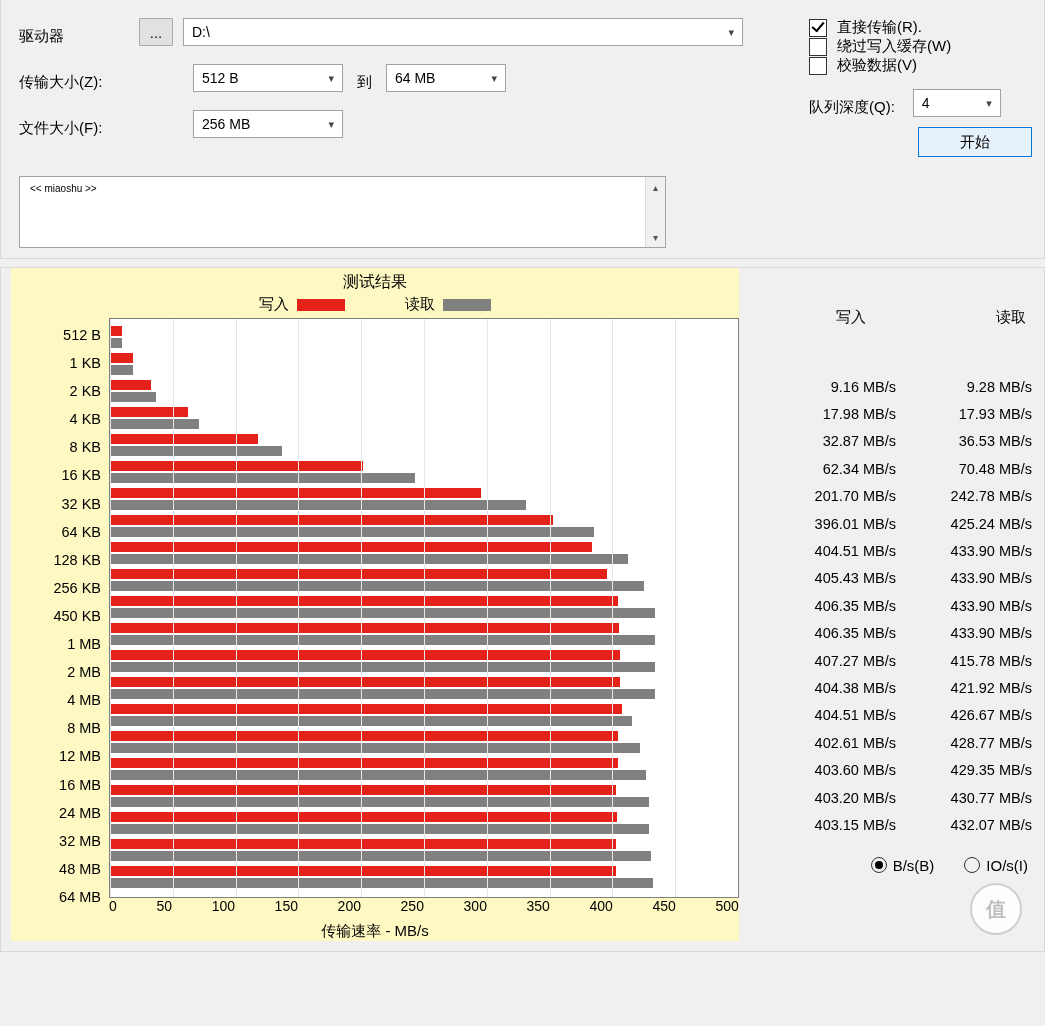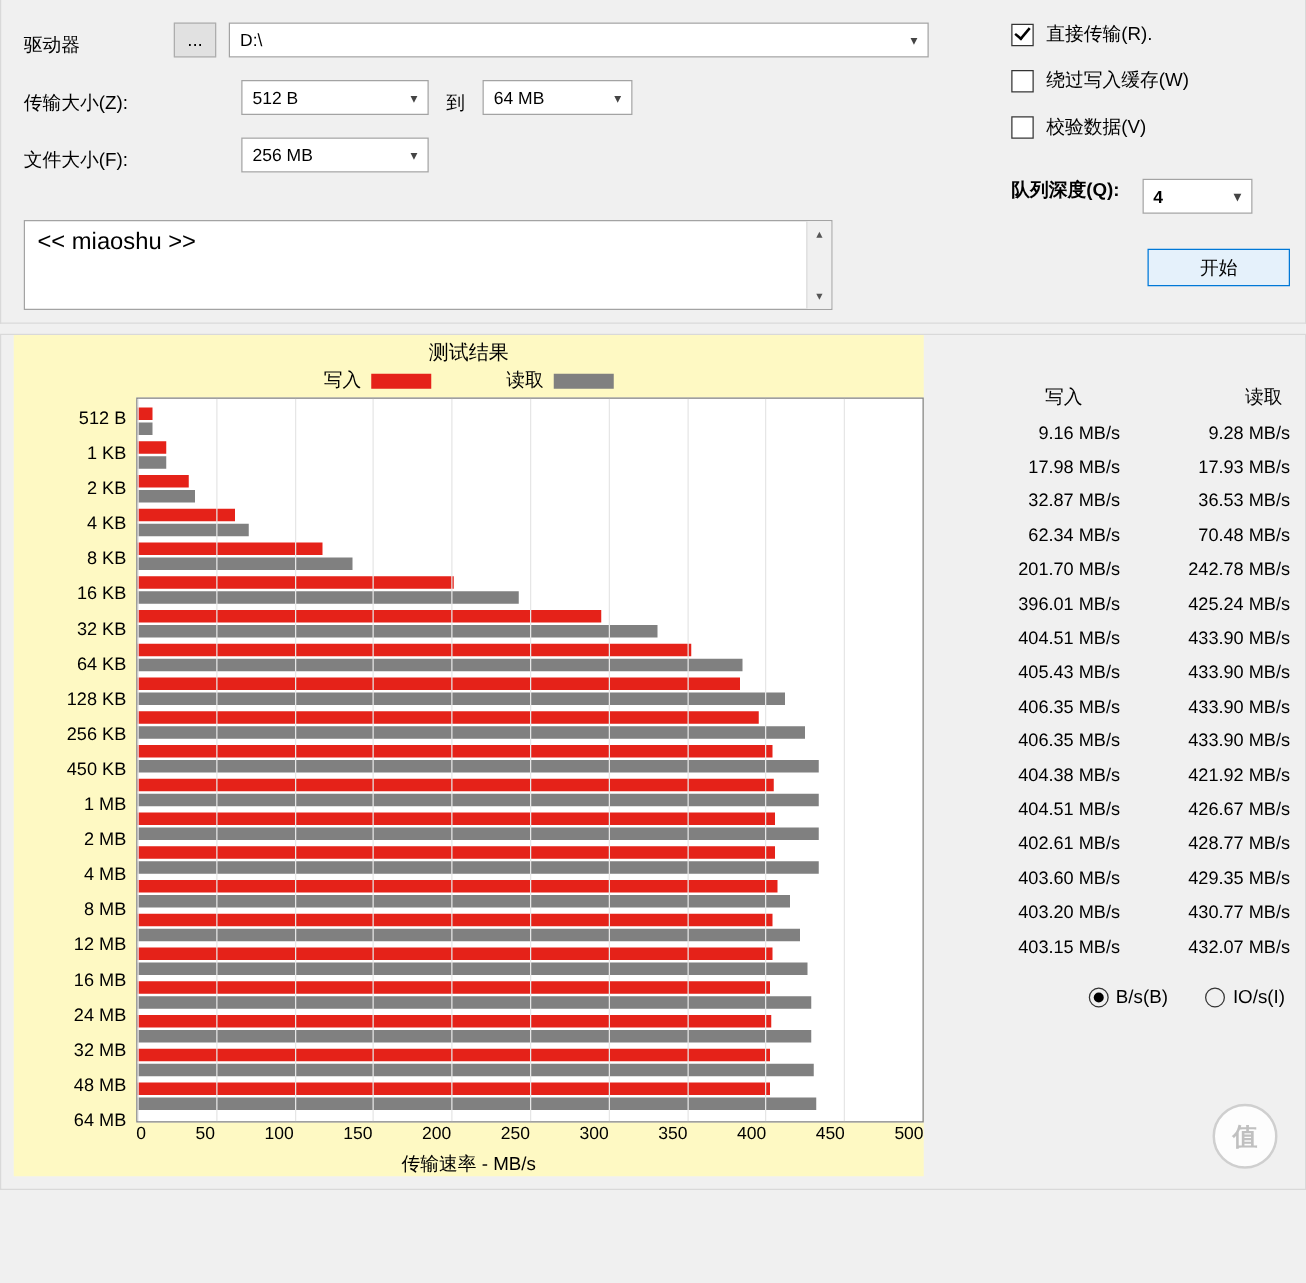--- a/index.html
+++ b/index.html
@@ -1,42 +1,42 @@
 <!DOCTYPE html>
 <html><head>
 <meta charset="utf-8">
 <style>
   * { box-sizing: border-box; margin: 0; padding: 0; font-family: "Microsoft YaHei", "Segoe UI", Arial, sans-serif; }
   body { background: #f0f0f0; width: 1045px; font-size: 14px; color: #000; }
 
   .panel { background: #f0f0f0; padding: 10px 12px 10px 18px; border:1px solid #d9d9d9; border-top:none;}
 
   .top-grid { display: grid; grid-template-columns: 780px 1fr; column-gap: 10px; }
-  .left-opts, .right-opts { display:flex; flex-direction:column; gap:18px; padding-top:8px;}
+  .left-opts, .right-opts { display:flex; flex-direction:column; padding-top:8px;}
   .left-opts { gap: 18px; }
   .opt-row { display:flex; align-items:flex-end; gap:10px; }
   .opt-label { width: 110px; font-size:15px; }
   .opt-to { font-size:15px; padding:0 4px;}
   .btn-dots { width:34px; height:28px; border:1px solid #adadad; background:#e1e1e1; font-size:15px; cursor:pointer;}
   .combo { border:1px solid #a3a3a3; background:#fff; height:28px; padding:0 8px; font-size:14px; display:flex; align-items:center; justify-content:space-between; }
   .combo .chev { font-size:11px; color:#444; margin-left:8px;}
   .combo.wide { width: 560px; }
   .combo.med { width: 150px; }
   .combo.sm { width: 120px; }
   .combo.xs { width: 88px; }
 
   .check-row { display:flex; align-items:center; gap:10px; font-size:15px;}
   .chkbox { width:18px; height:18px; border:1px solid #333; display:inline-flex; align-items:center; justify-content:center; background:#fff;}
   .chkmark { width:12px; height:7px; border-left:2px solid #000; border-bottom:2px solid #000; transform: rotate(-50deg); margin-top:-4px;}
 
-  .qdepth-row { display:flex; align-items:flex-start; gap:18px; font-size:15px; margin-top:14px;font-weight:bold;}
+  .qdepth-row { display:flex; align-items:flex-end; gap:18px; font-size:15px; margin-top:14px;}
   .btn-start { width:114px; height:30px; border:1px solid #0078d7; background:#e5f1fb; font-size:15px; cursor:pointer; align-self:flex-end; margin-top:10px;}
 
   .desc-box { width:647px; height:72px; border:1px solid #a3a3a3; background:#fff; margin-top:20px; display:flex;}
-  .desc-text { flex:1; padding:6px 10px; font-size:19px;}
+  .desc-text { flex:1; padding:6px 10px; font-size:10px;}
   .desc-scroll { width:20px; display:flex; flex-direction:column; justify-content:space-between; background:#f0f0f0; border-left:1px solid #dcdcdc;}
   .desc-scroll span{ height:20px; display:flex; align-items:center; justify-content:center; font-size:10px; color:#555;}
 
   .results { background:#f0f0f0; border:1px solid #d9d9d9; margin-top:8px; padding:0 10px 10px 10px;}
   .results-inner{ display:flex;}
   .chart-area { width: 728px; background:#fef9c3; position:relative;}
   .chart-title { text-align:center; font-size:16px; padding:4px 0 2px 0;}
   .legend-row { display:flex; justify-content:center; gap:60px; font-size:15px; padding-bottom:4px;}
   .legend-item { display:flex; align-items:center; gap:8px;}
   .sw { width:48px; height:12px;}
@@ -51,21 +51,21 @@
   .ylabels { position:absolute; left:0; top:4px; bottom:30px; width:94px; display:flex; flex-direction:column; justify-content:space-between; text-align:right; font-size:14.5px;}
   .ylabels div{ height:27px; line-height:27px; padding-right:4px;}
 
   .xaxis { position:relative; height:22px; margin-left:98px;}
   .xticks { position:absolute; left:0; right:0; top:0; display:flex; justify-content:space-between; font-size:14px;}
   .xlabel { text-align:center; font-size:15px; margin-top:2px;}
 
   .values-area { flex:1; padding-left:20px; padding-top:40px;}
   .val-head { display:flex; justify-content:flex-end; gap:60px; font-size:15px; padding-right:8px; padding-bottom:6px;}
   .val-head span{ width:100px; text-align:right;}
-  .val-rows { display:flex; flex-direction:column;}
+  .val-rows { display:flex; flex-direction:column;margin-top:40px;}
   .val-row { display:flex; justify-content:flex-end; gap:18px; font-size:14.5px; height:27.4px; align-items:center; padding-right:2px;}
   .val-row span{ width:118px; text-align:right; white-space:nowrap;}
 
   .unit-row{ display:flex; gap:30px; justify-content:flex-end; align-items:center; font-size:15px; margin-top:18px; padding-right:6px;}
   .radio { width:16px; height:16px; border:1px solid #333; border-radius:50%; display:inline-flex; align-items:center; justify-content:center; margin-right:6px;}
   .radio.on::after{content:""; width:8px; height:8px; background:#000; border-radius:50%;}
   .watermark{ position:absolute; right:12px; bottom:6px; width:52px; height:52px; border-radius:50%; background:#fff; border:2px solid #ccc; display:flex; align-items:center; justify-content:center; font-size:20px; color:#bbb; font-weight:bold; opacity:.9;}
 </style>
 </head>
 <body>
@@ -336,20 +336,24 @@
           </div>
           <div class="val-row">
             <span>406.35 MB/s</span>
             <span>433.90 MB/s</span>
           </div>
           <div class="val-row">
             <span>406.35 MB/s</span>
             <span>433.90 MB/s</span>
           </div>
           <div class="val-row">
+            <span>407.27 MB/s</span>
+            <span>415.78 MB/s</span>
+          </div>
+          <div class="val-row">
             <span>404.38 MB/s</span>
             <span>421.92 MB/s</span>
           </div>
           <div class="val-row">
             <span>404.51 MB/s</span>
             <span>426.67 MB/s</span>
           </div>
           <div class="val-row">
             <span>402.61 MB/s</span>
             <span>428.77 MB/s</span>

